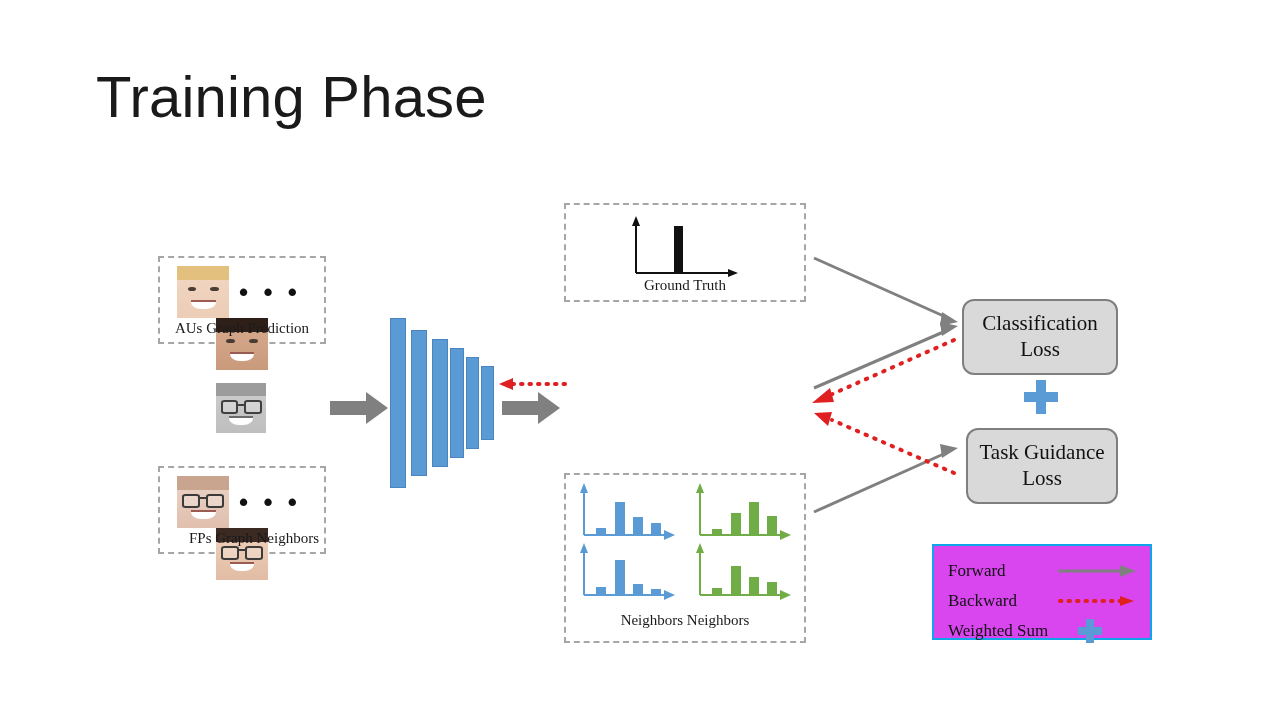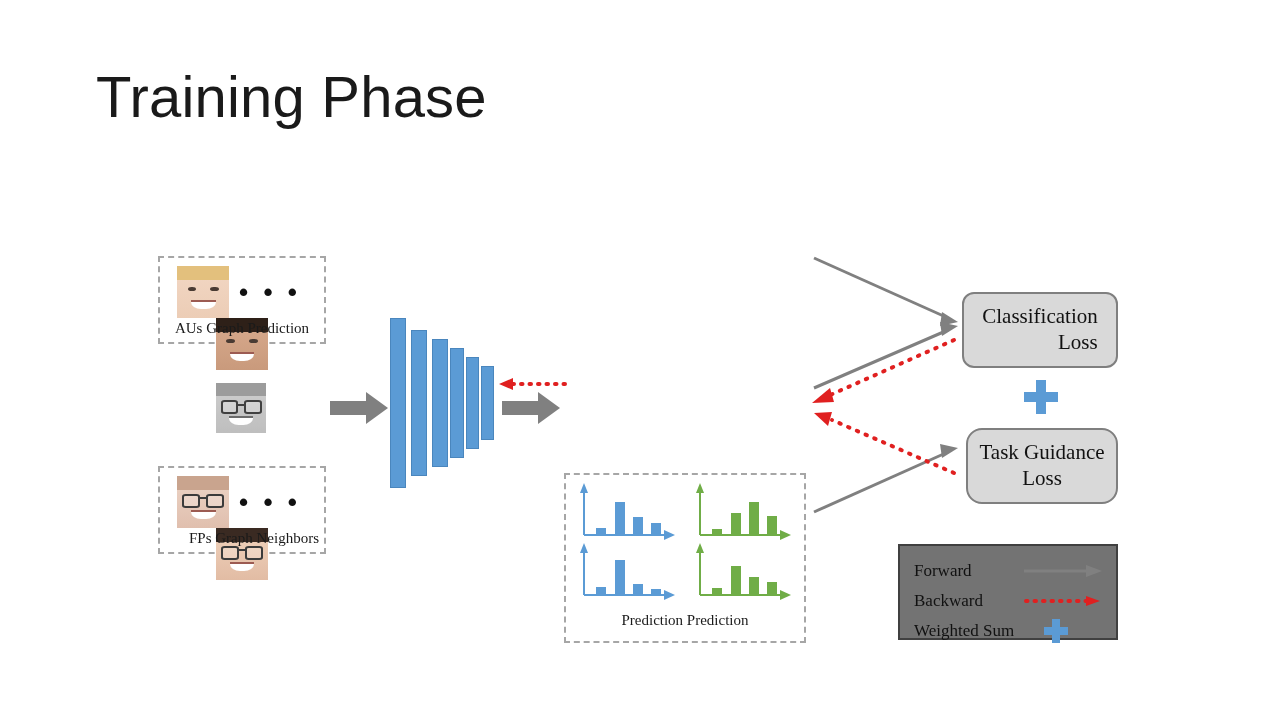--- a/index.html
+++ b/index.html
@@ -23,23 +23,24 @@
     line-height:1;
   }
 
   
   .dashed{
     border:2px dashed #a6a6a6;
     background:#ffffff;
     box-sizing:border-box;
   }
   .solidbox{
-    border:2px solid #404040;
-    background:#737373;
-    box-sizing:border-box;
+    border:2px solid #0ea5e9;
+    background:#d946ef;
+    box-sizing:border-box;
+    margin-left:34px;
   }
 
   .cap{
     font-family:"Liberation Serif", serif;
     font-size:15px;
     color:#1a1a1a;
     text-align:center;
     white-space:nowrap;
   }
 
@@ -201,20 +202,34 @@
     </svg>
   </div>
 
   <div class="abs" style="left:495px;top:376px;">
     <svg width="72" height="16" viewBox="0 0 72 16">
       <line x1="70" y1="8" x2="18" y2="8" stroke="#E02020" stroke-width="4" stroke-linecap="round" stroke-dasharray="1.5 7"></line>
       <polygon points="4,8 18,2 18,14" fill="#E02020"></polygon>
     </svg>
   </div>
 
+  <div class="abs dashed" style="left:564px;top:203px;width:242px;height:99px;">
+    <div class="abs" style="left:60px;top:10px;">
+      <svg width="120" height="66" viewBox="0 0 120 66">
+
+        <line x1="10" y1="58" x2="10" y2="8" stroke="#111" stroke-width="2"></line>
+        <polygon points="10,1 6,11 14,11" fill="#111"></polygon>
+        <line x1="10" y1="58" x2="104" y2="58" stroke="#111" stroke-width="2"></line>
+        <polygon points="112,58 102,54 102,62" fill="#111"></polygon>
+
+        <rect x="48" y="11" width="9" height="47" fill="#111"></rect>
+      </svg>
+    </div>
+    <div class="abs cap" style="left:0;top:72px;width:238px;">Ground Truth</div>
+  </div>
 
 
   <div class="abs dashed" style="left:564px;top:473px;width:242px;height:170px;">
 
     <div class="abs" style="left:8px;top:6px;">
       <svg width="112" height="62" viewBox="0 0 112 62">
         <line x1="10" y1="54" x2="10" y2="10" stroke="#5B9BD5" stroke-width="2"></line>
         <polygon points="10,2 6,12 14,12" fill="#5B9BD5"></polygon>
         <line x1="10" y1="54" x2="92" y2="54" stroke="#5B9BD5" stroke-width="2"></line>
         <polygon points="101,54 90,49 90,59" fill="#5B9BD5"></polygon>
@@ -257,21 +272,21 @@
         <polygon points="10,2 6,12 14,12" fill="#70AD47"></polygon>
         <line x1="10" y1="54" x2="92" y2="54" stroke="#70AD47" stroke-width="2"></line>
         <polygon points="101,54 90,49 90,59" fill="#70AD47"></polygon>
         <rect x="22" y="47" width="10" height="7" fill="#70AD47"></rect>
         <rect x="41" y="25" width="10" height="29" fill="#70AD47"></rect>
         <rect x="59" y="36" width="10" height="18" fill="#70AD47"></rect>
         <rect x="77" y="41" width="10" height="13" fill="#70AD47"></rect>
       </svg>
     </div>
 
-    <div class="abs cap" style="left:0;top:137px;width:238px;">Prediction Prediction</div>
+    <div class="abs cap" style="left:0;top:137px;width:238px;">Neighbors Neighbors</div>
   </div>
 
   <div class="abs" style="left:806px;top:240px;width:170px;height:295px;">
     <svg width="170" height="295" viewBox="0 0 170 295">
 
       <g>
         <line x1="8" y1="18" x2="142" y2="78" stroke="#808080" stroke-width="3"></line>
         <polygon points="152,82 136,72 134,86" fill="#808080"></polygon>
       </g>
 
@@ -290,33 +305,33 @@
         <polygon points="6,163 24,148 28,162" fill="#E02020"></polygon>
       </g>
 
       <g>
         <line x1="148" y1="233" x2="26" y2="180" stroke="#E02020" stroke-width="4" stroke-linecap="round" stroke-dasharray="1.5 8"></line>
         <polygon points="8,173 26,172 22,186" fill="#E02020"></polygon>
       </g>
     </svg>
   </div>
 
-  <div class="abs lossbox" style="left:962px;top:292px;width:156px;height:76px;text-align:right;">
+  <div class="abs lossbox" style="left:962px;top:299px;width:156px;height:76px;">
     <div>
       <div>Classification</div>
       <div>Loss</div>
     </div>
   </div>
 
   <div class="abs plus" style="left:1024px;top:380px;width:34px;height:34px;">
     <i style="left:12px;top:0;width:10px;height:34px;"></i>
     <i style="left:0;top:12px;width:34px;height:10px;"></i>
   </div>
 
-  <div class="abs lossbox" style="left:966px;top:428px;width:152px;height:76px;border-radius:16px;">
+  <div class="abs lossbox" style="left:966px;top:428px;width:152px;height:76px;">
     <div>
       <div>Task Guidance</div>
       <div>Loss</div>
     </div>
   </div>
 
   <div class="abs solidbox" id="legend" style="left:898px;top:544px;width:220px;height:96px;">
 
     <div class="legrow">
       <div class="leglabel">Forward</div>

